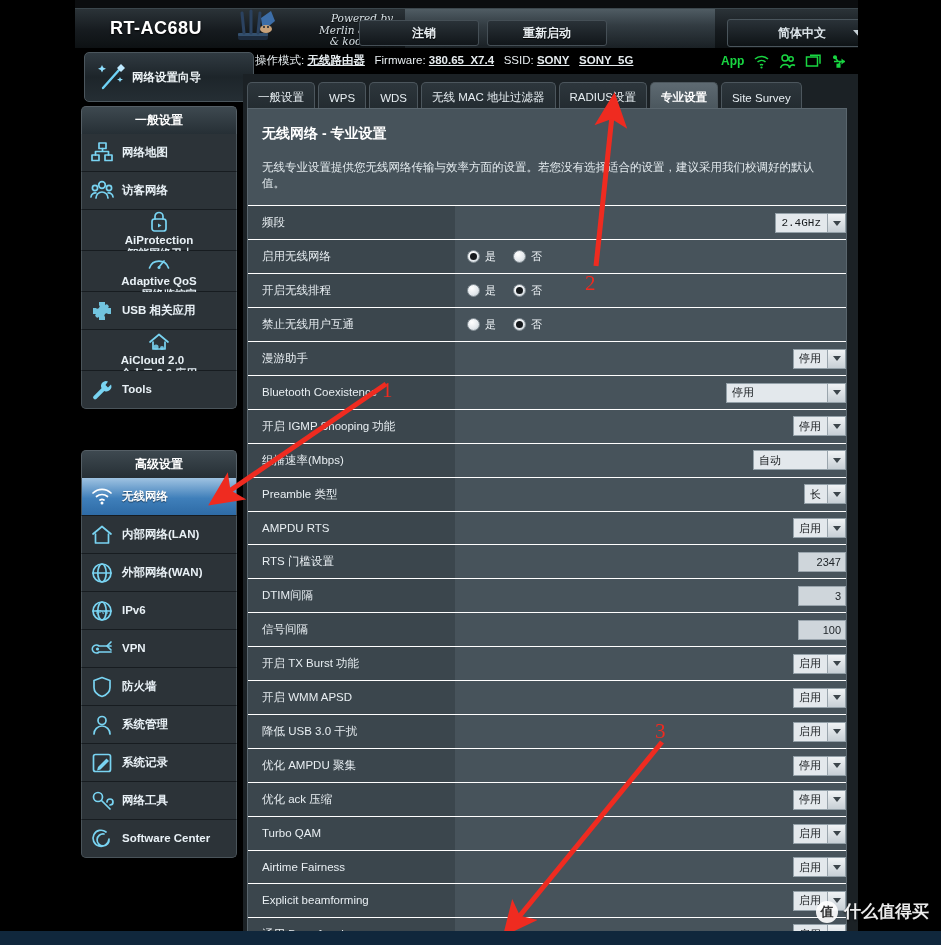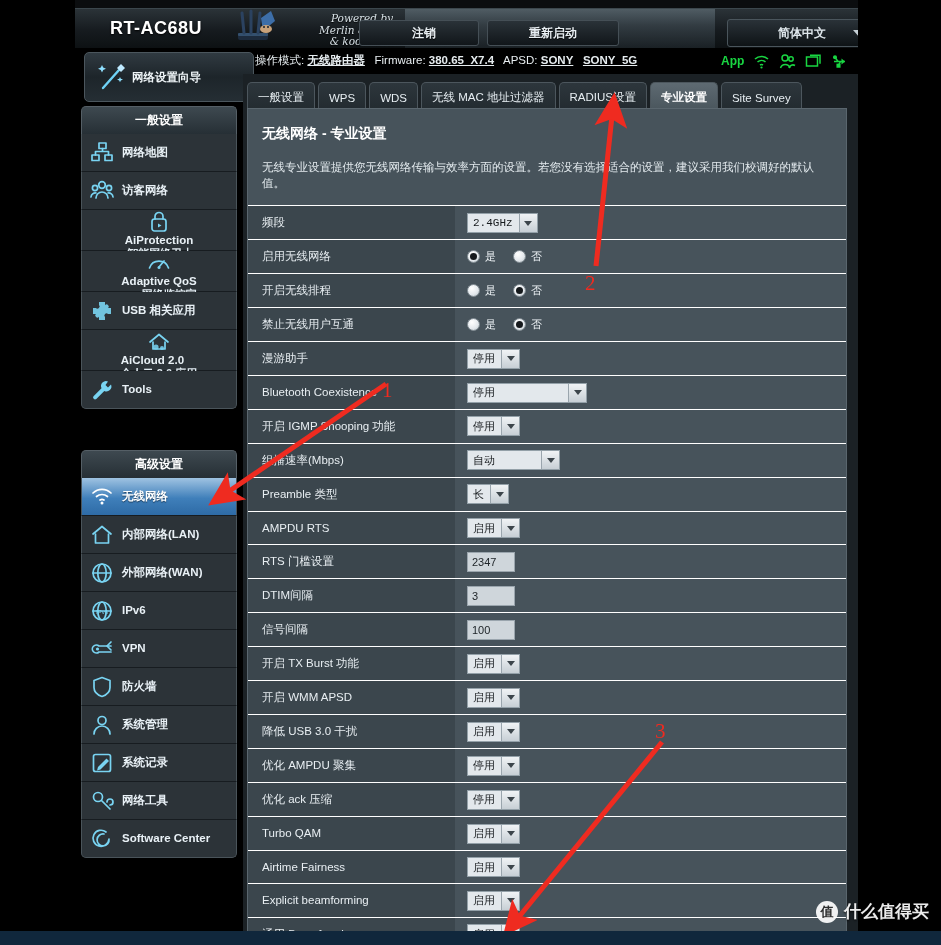--- a/index.html
+++ b/index.html
@@ -42,21 +42,21 @@
   }
   .topbtn {
     position:absolute; top:11px; height:26px;
     background:linear-gradient(180deg,#2a3238,#11161a);
     border:1px solid #454f56; border-radius:3px;
     color:#e8eef2; font-size:12px; font-weight:bold;
     display:flex; align-items:center; justify-content:center;
     cursor:pointer; text-shadow:0 1px 1px #000;
   }
   #btn-logout { left:284px; width:120px;padding-left:10px; }
-  #btn-reboot { left:412px; width:132px; }
+  #btn-reboot { left:412px; width:120px; }
   #lang {
     position:absolute; left:652px; top:10px; width:150px; height:28px;
     background:linear-gradient(180deg,#2a3238,#0e1316);
     border:1px solid #4a555c; border-radius:3px;
     color:#dfe7ec; font-size:12px; font-weight:bold;
     display:flex; align-items:center; justify-content:center; cursor:pointer;
   }
   #lang .caret { position:absolute; right:11px; top:10px;
     width:0;height:0;border-left:6px solid transparent;border-right:6px solid transparent;border-top:7px solid #c6d0d6; }
 
@@ -126,21 +126,21 @@
   #ptitle { color:#ffffff; font-size:14px; font-weight:bold; padding:16px 0 0 14px; }
   #pdesc { color:#e3eaee; font-size:11.5px; padding:16px 16px 14px 14px; line-height:16px; }
 
   table.form { width:100%; border-collapse:collapse; background:#3b464d; }
   table.form tr { border-top:1px solid #ffffff; }
   table.form td.k {
     width:207px; padding:9px 0 9px 14px;
     color:#e8eef2; font-size:11.5px; background:#3b464d; vertical-align:middle;
   }
   table.form td.v {
-    padding:6px 0 6px 12px; background:#47535b; vertical-align:middle;
+    padding:6px 0 6px 12px; background:#47535b; vertical-align:middle;text-align:right;
   }
   .selbox {
     display:inline-flex; align-items:center; height:20px;
     background:#e3e8ec; border:1px solid #93a0a8; color:#161a1d;
     font-size:11px; padding:0 0 0 5px; cursor:pointer;
     font-family:"Liberation Sans",sans-serif;
   }
   .selbox .txt { padding-right:6px; white-space:nowrap; }
   .selbox .arrowbox {
     width:18px; height:18px; margin-left:auto;
@@ -223,21 +223,21 @@
   </div>
 
   <div id="infostrip">
     <div id="infotext">
       <span class="lbl">操作模式:</span>
       <span class="u">无线路由器</span>
       &nbsp;
       <span class="lbl">Firmware:</span>
       <span class="u">380.65_X7.4</span>
       &nbsp;
-      <span class="lbl">APSD:</span>
+      <span class="lbl">SSID:</span>
       <span class="u">SONY</span>
       &nbsp;
       <span class="u">SONY_5G</span>
     </div>
     <div id="icons">
       <span class="gi">App</span>
       <span>
         <svg width="17" height="17" viewBox="0 0 17 17" fill="none" stroke="#19d642" stroke-width="1.6">
           <path d="M2 6 A9.5 9.5 0 0 1 15 6"></path>
           <path d="M4.5 9 A6 6 0 0 1 12.5 9"></path>

